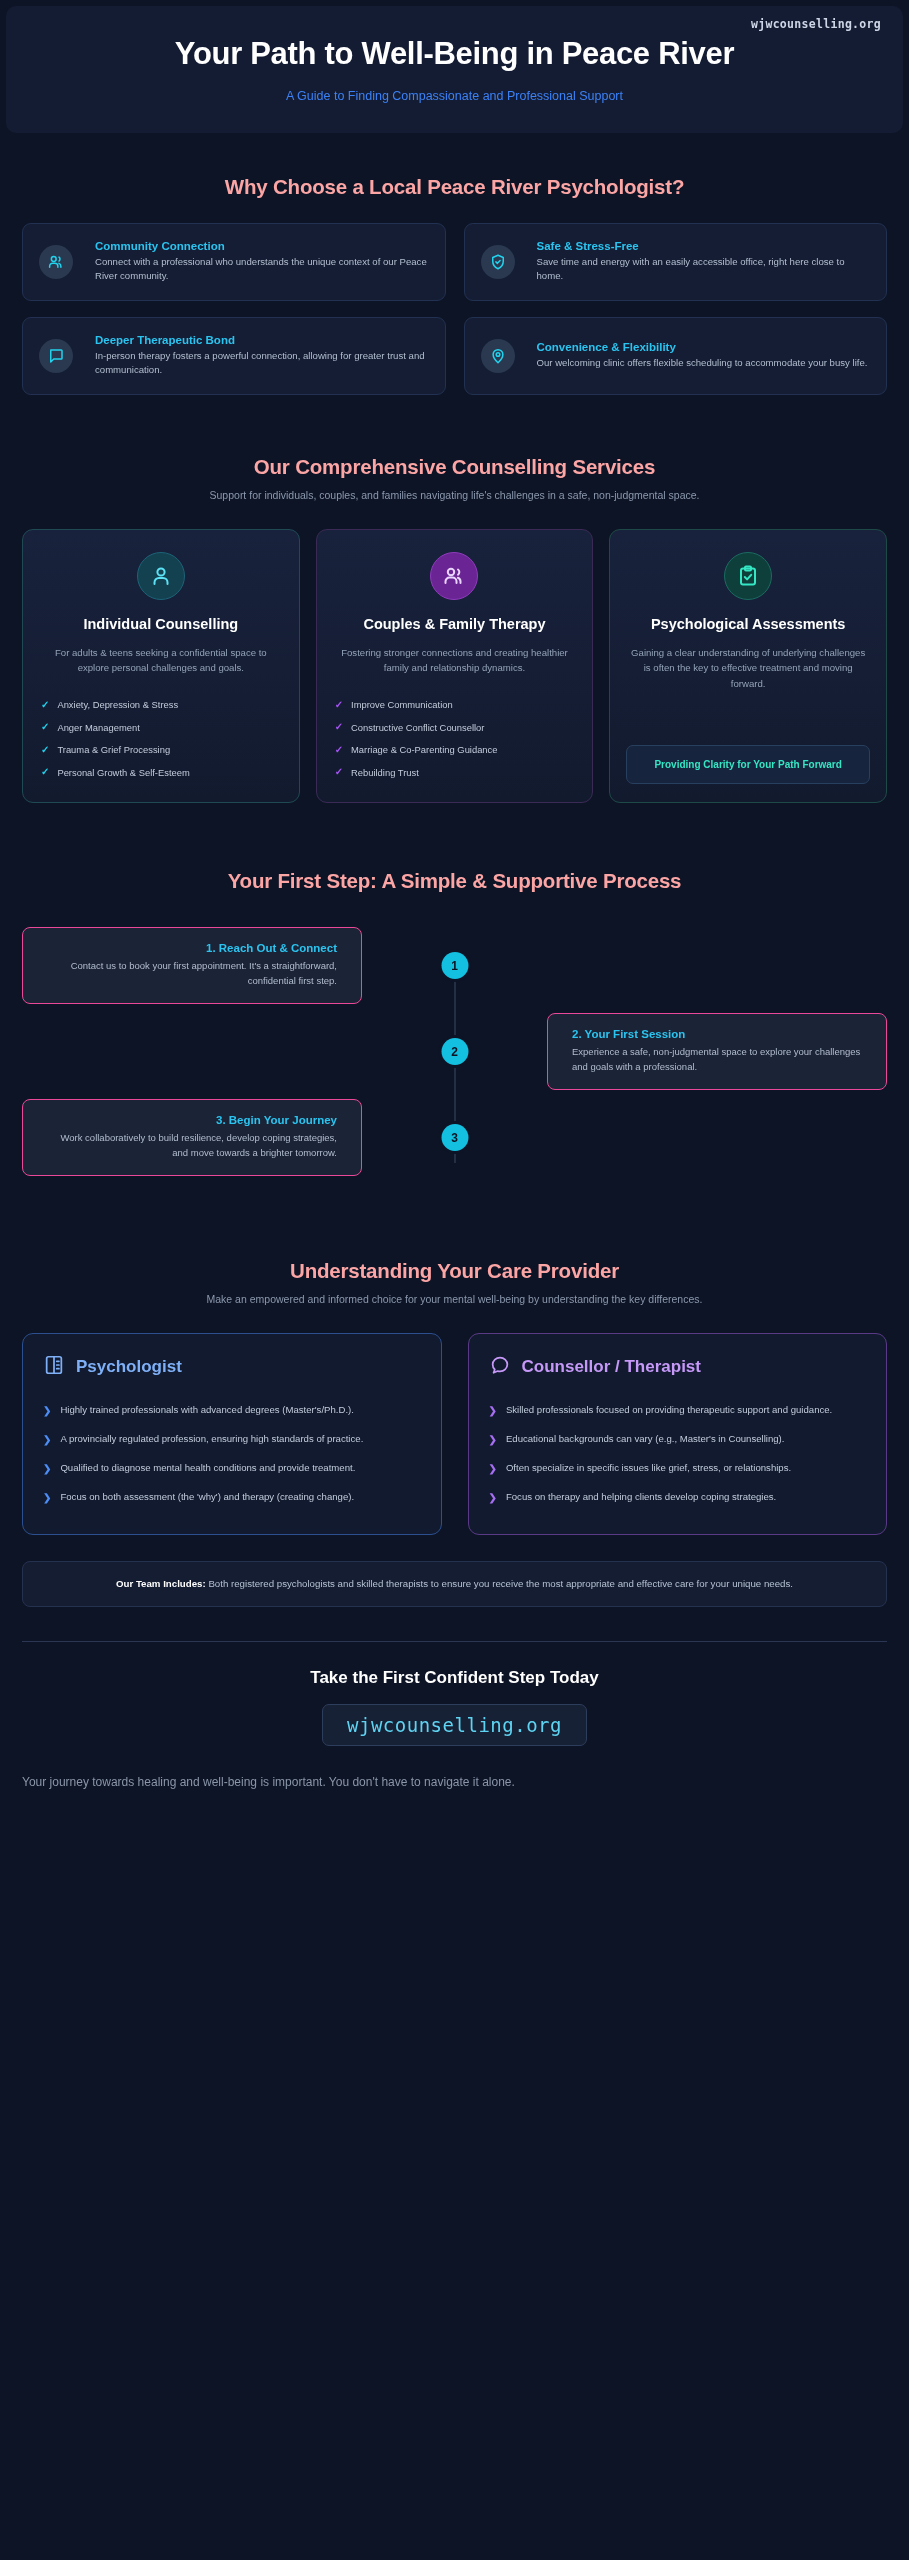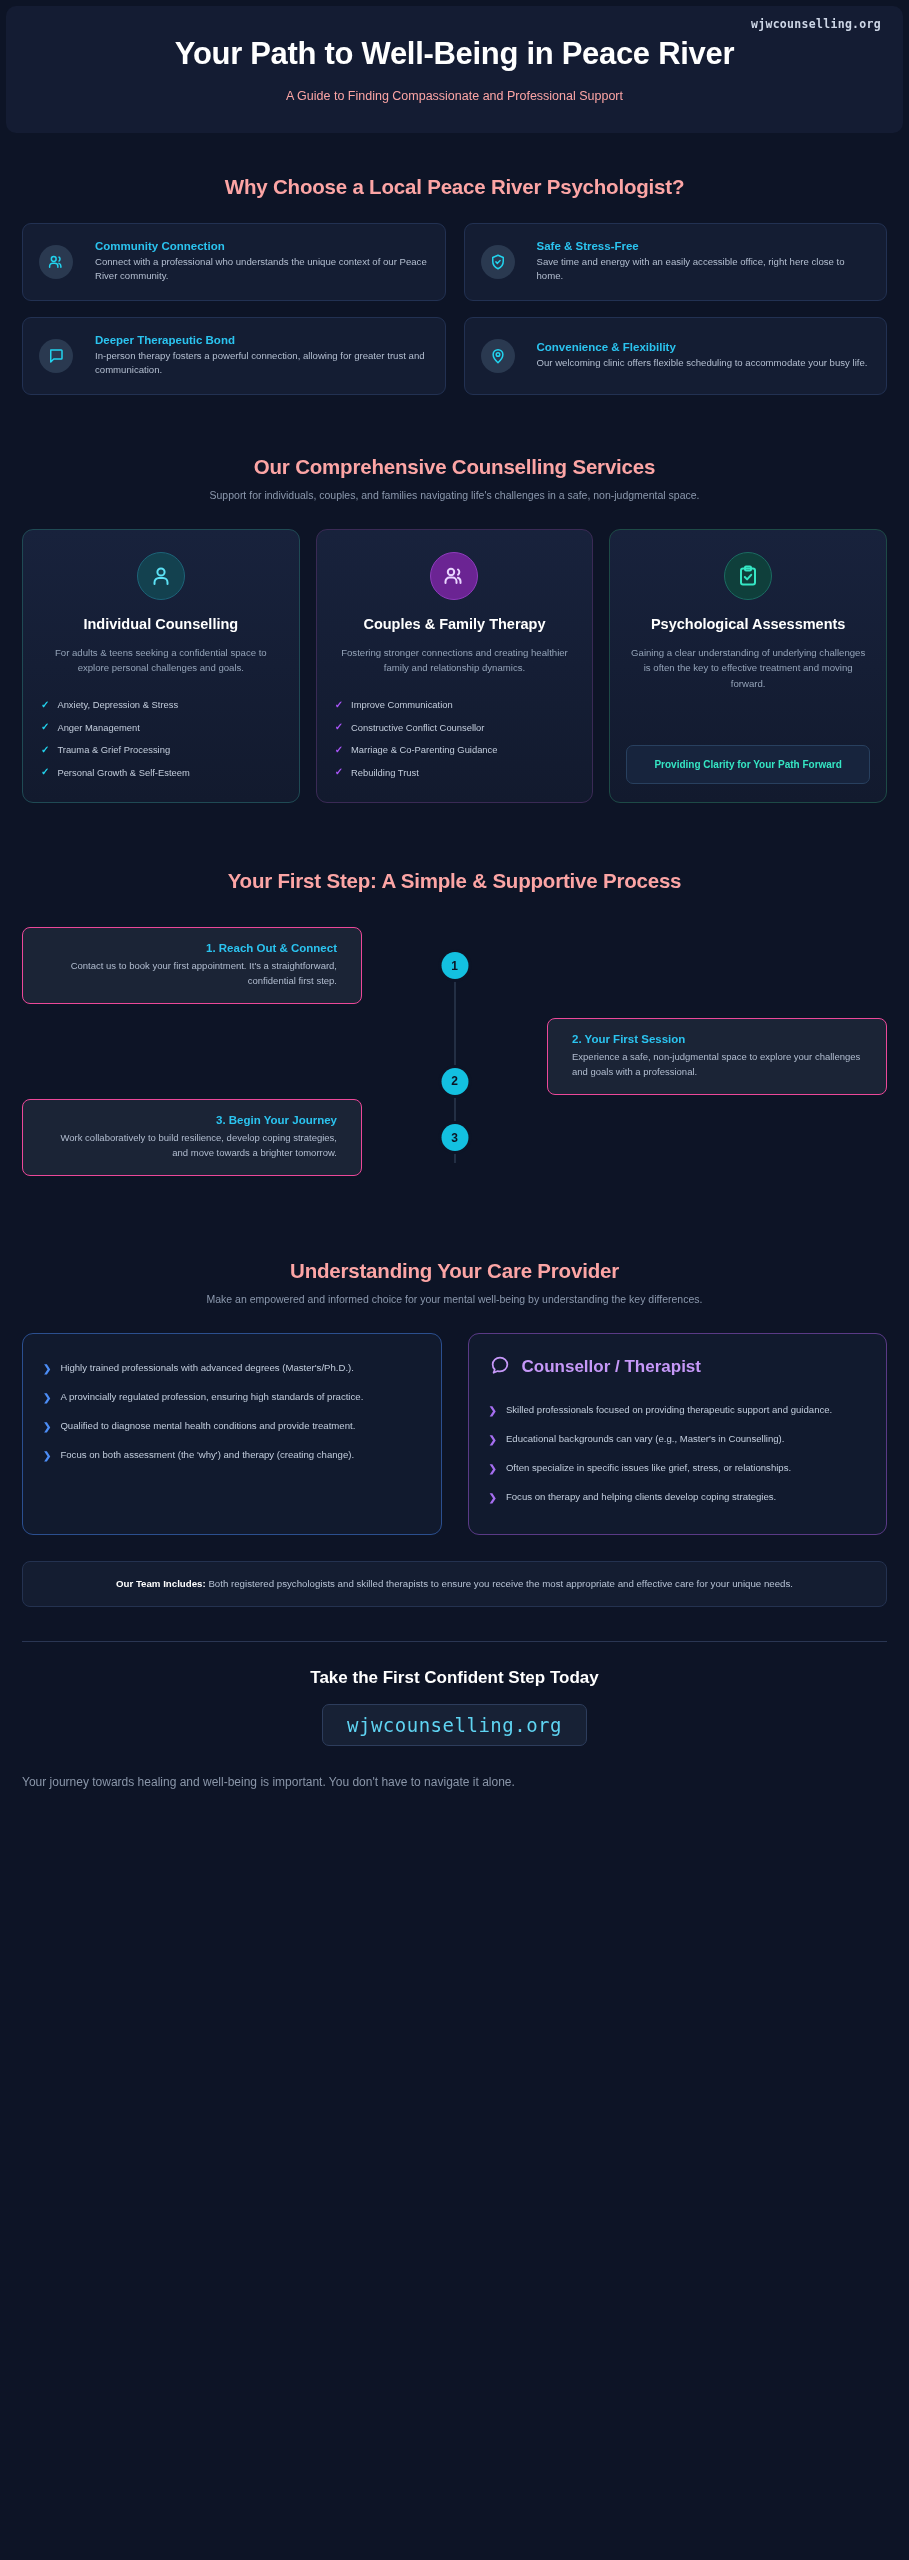--- a/index.html
+++ b/index.html
@@ -31,21 +31,21 @@
     position:absolute; top:11px; right:22px;
     font-family:"DejaVu Sans Mono", monospace;
     font-size:11.5px; font-weight:700; color:#cdd6e6; letter-spacing:.3px;
   }
   .hero-title {
     font-size:31px; font-weight:700; color:#ffffff;
     line-height:1.18; letter-spacing:-.3px;
     max-width:640px; margin:6px auto 0 auto;
   }
   .hero-sub {
-    margin-top:16px; font-size:12.5px; color:#fca5a5; font-weight:400;
+    margin-top:16px; font-size:12.5px; color:#3b82f6; font-weight:400;
   }
 
   
   .section { padding:0 22px; }
   .sec-title {
     text-align:center; color:#fca5a5; font-weight:700;
     font-size:20.5px; letter-spacing:-.2px;
   }
   .sec-sub {
     text-align:center; color:#8b98ad; font-size:10.5px;
@@ -125,21 +125,21 @@
 
   
   .proc-wrap { margin-top:66px; }
   .timeline { margin-top:30px; position:relative; padding-bottom:8px; }
   .tl-line {
     position:absolute; left:50%; top:26px; bottom:26px;
     width:1px; background:#3b4a63; transform:translateX(-.5px);
   }
   .tl-row { position:relative; display:flex; align-items:center; min-height:86px; }
   .tl-row.left  { justify-content:flex-start; }
-  .tl-row.right { justify-content:flex-end;align-items:flex-end; }
+  .tl-row.right { justify-content:flex-end; }
   .tl-card {
     width:340px; background:#1b2436; border:1px solid #ec4899;
     border-radius:8px; padding:14px 24px;
   }
   .tl-row.left .tl-card { text-align:right; margin-right:60px; }
   .tl-row.right .tl-card{ text-align:left;  margin-left:60px; }
   .tl-h { color:#2bc4f0; font-weight:700; font-size:11.5px; margin-bottom:5px; }
   .tl-p { color:#b2bdd0; font-size:9.5px; line-height:1.55; }
   .tl-dot {
     position:absolute; left:50%; transform:translateX(-50%);
@@ -378,20 +378,30 @@
     </div>
   </div>
 
   <div class="section prov-wrap">
     <h2 class="sec-title">Understanding Your Care Provider</h2>
     <div class="sec-sub">Make an empowered and informed choice for your mental well-being by understanding the key differences.</div>
 
     <div class="prov-grid">
 
       <div class="prov-card blue">
+        <div class="prov-head">
+          <span>
+            <svg viewBox="0 0 24 24" fill="none" stroke="#7fb0f7" stroke-width="1.9" stroke-linecap="round" stroke-linejoin="round">
+              <rect x="4" y="3" width="16" height="18" rx="2"></rect>
+                <path d="M12 3v18"></path>
+              <path d="M15 8h2.4M15 12h2.4M15 16h2.4"></path>
+            </svg>
+          </span>
+          <span class="prov-title blue">Psychologist</span>
+        </div>
         <ul class="prov-list">
           <li>
               <span class="arw blue">❯</span>
               <span>Highly trained professionals with advanced degrees (Master's/Ph.D.).</span>
             </li>
           <li>
               <span class="arw blue">❯</span>
               <span>A provincially regulated profession, ensuring high standards of practice.</span>
             </li>
           <li>

